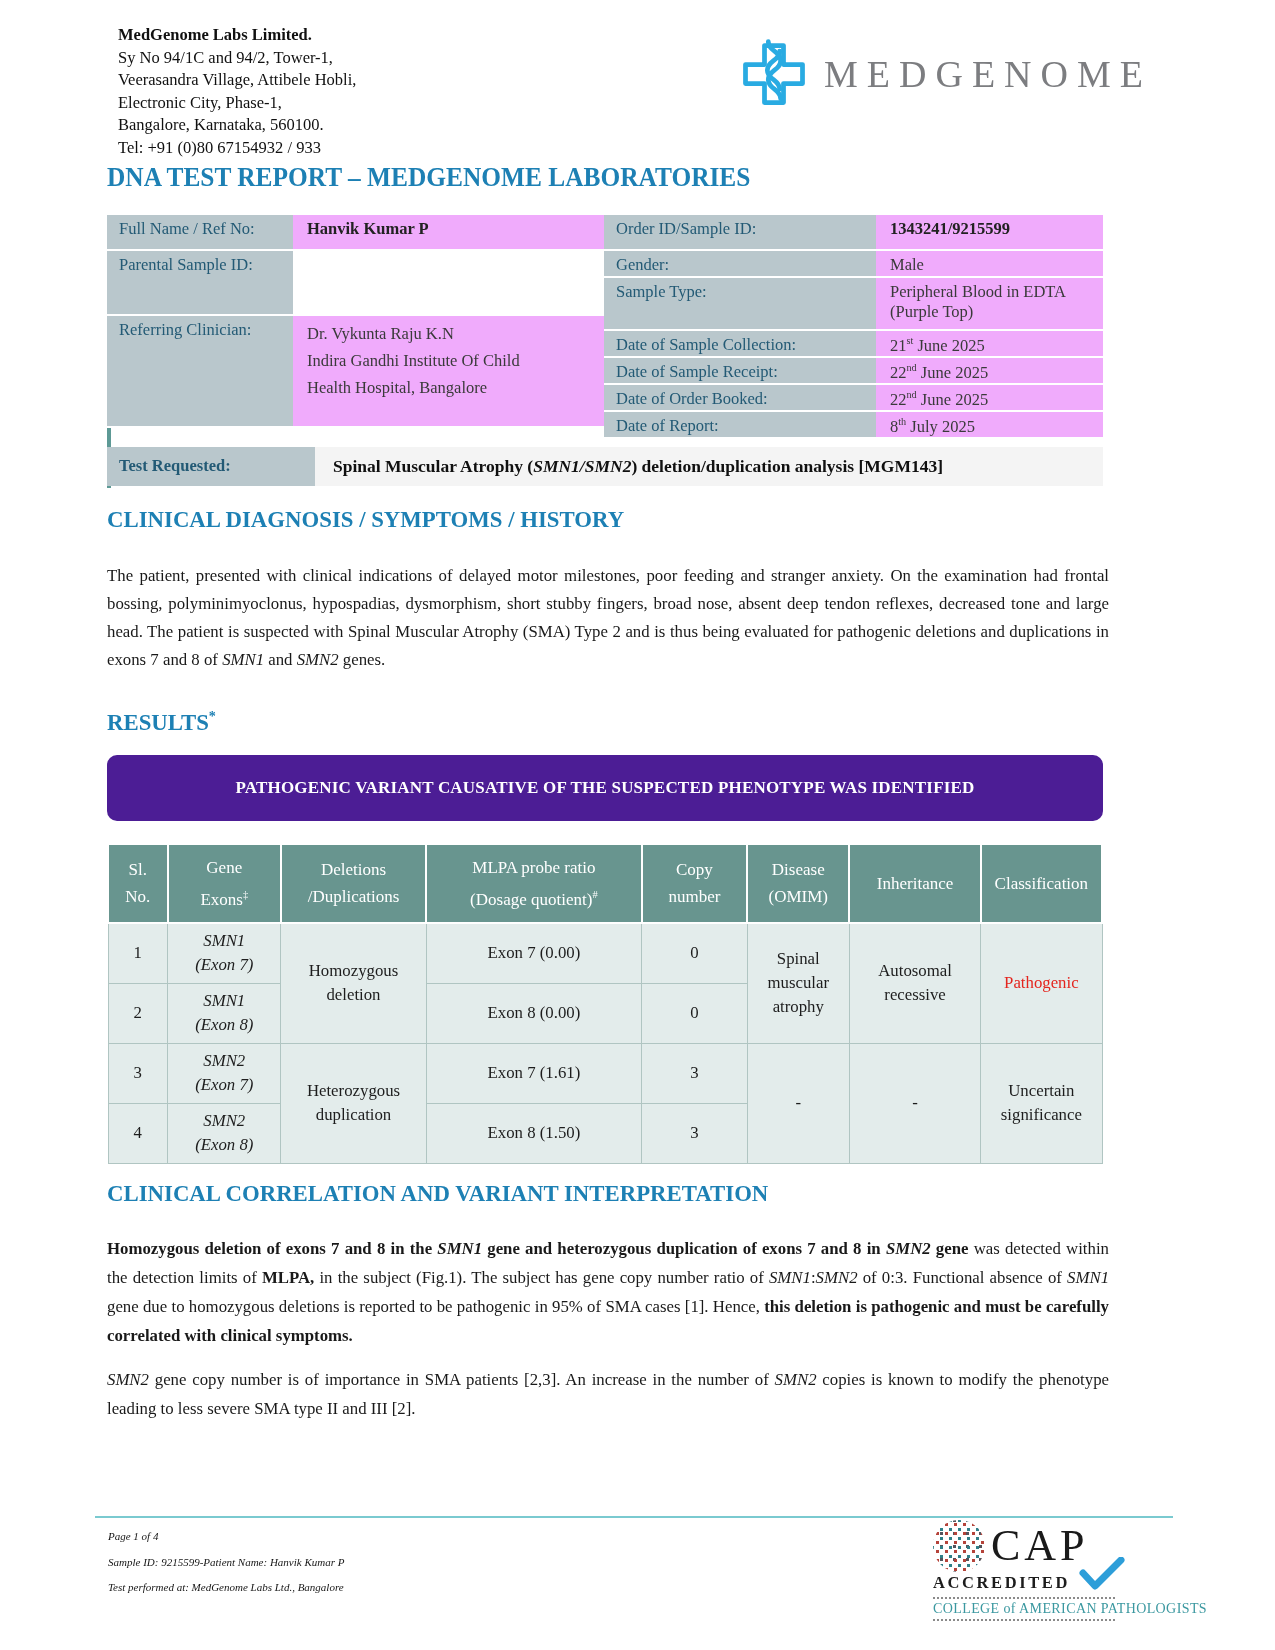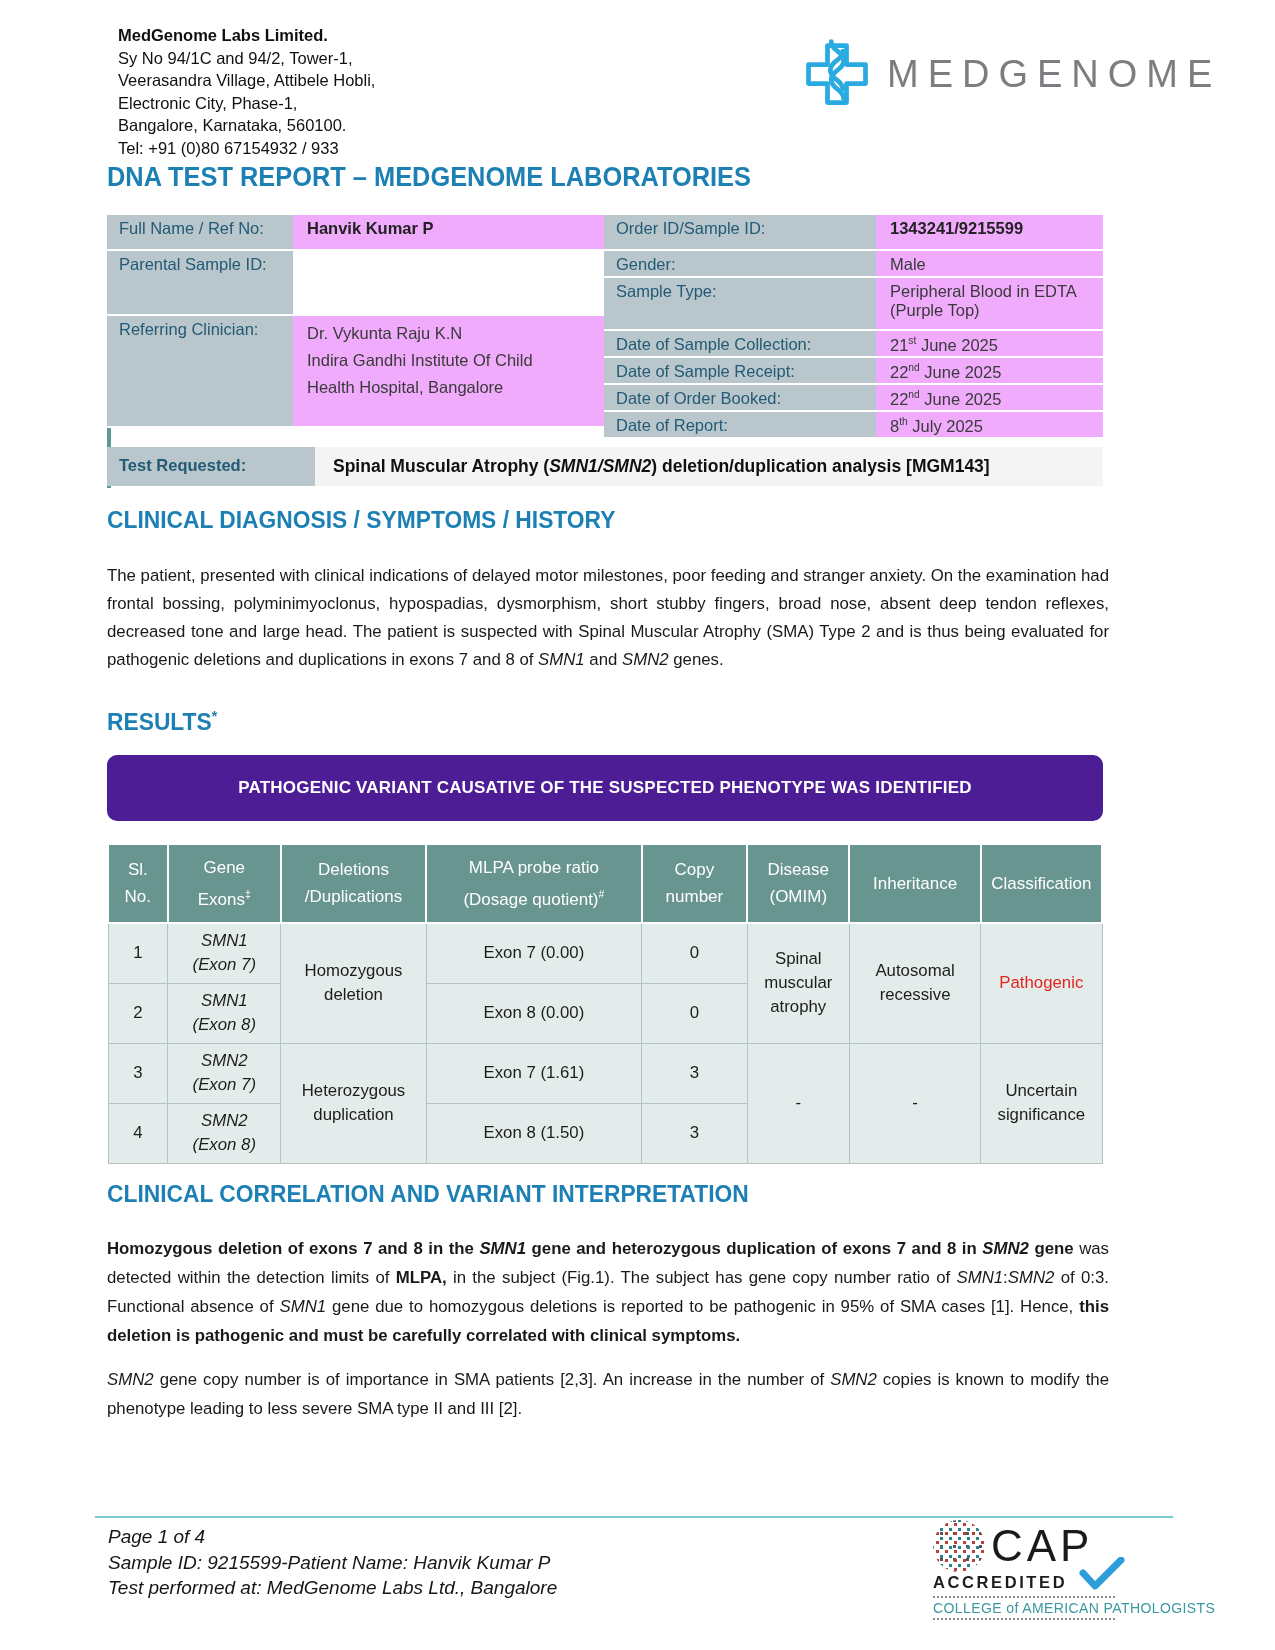--- a/index.html
+++ b/index.html
@@ -1,23 +1,23 @@
 <!DOCTYPE html>
 <html><head>
 <meta charset="utf-8">
 <style>
   html,body{margin:0;padding:0;background:#ffffff;}
   #page{position:relative;width:1275px;height:1650px;background:#fff;
-        font-family:Liberation Sans, sans-serif;color:#1c1c1c;overflow:hidden;}
+        font-family:Liberation Serif, serif;color:#1c1c1c;overflow:hidden;}
 
   
   .letterhead{position:absolute;left:118px;top:24px;font-size:16.5px;line-height:22.5px;color:#101010;}
   .letterhead .company{font-weight:bold;}
 
-  .logo{position:absolute;left:799px;top:36px;display:flex;align-items:center;gap:12px;}
+  .logo{position:absolute;left:736px;top:36px;display:flex;align-items:center;gap:12px;}
   .logo svg{width:76px;height:76px;display:block;}
   .logo-text{font-size:38px;color:#7c7d80;letter-spacing:9px;font-weight:400;}
 
   .title{position:absolute;left:107px;top:162px;margin:0;font-size:27px;font-weight:800;
          color:#1d80b4;transform:scaleX(0.94);transform-origin:left center;white-space:nowrap;letter-spacing:0;}
 
   
   .ptable{position:absolute;left:107px;top:215px;width:996px;display:flex;}
   .accent{position:absolute;width:4px;background:#5d9995;}
   #accent-left{left:107px;top:215px;height:273px;}
@@ -67,21 +67,21 @@
   .rtable{position:absolute;left:107px;top:843px;width:996px;border-collapse:collapse;table-layout:fixed;}
   .rtable th{background:#68958f;color:#fff;font-weight:400;font-size:17px;line-height:27px;
              border:2px solid #fff;padding:9px 4px;text-align:center;}
   .rtable td{background:#e3eceb;border:1px solid #b0c5c2;font-size:16.8px;line-height:24px;
              text-align:center;vertical-align:middle;height:55px;padding:2px 6px;color:#1d1d1d;}
   .rtable .gene-cell{font-style:italic;}
   .rtable .red{color:#e4251e;}
 
   
   .footer-line{position:absolute;left:95px;top:1516px;width:1078px;height:2px;background:#7acad0;}
-  .footer{position:absolute;left:108px;top:1524px;font-style:italic;font-size:19px;
+  .footer{position:absolute;left:108px;top:1524px;font-style:italic;font-size:11px;
           line-height:25.5px;color:#161616;}
 
   
   .cap{position:absolute;left:933px;top:1520px;width:182px;}
   .cap-top{display:flex;align-items:center;gap:6px;}
   .cap-dots{width:52px;height:52px;border-radius:50%;flex:0 0 auto;
     background-image:
       radial-gradient(circle, #b5433a 1.7px, transparent 1.9px),
       radial-gradient(circle, #2f7f88 1.7px, transparent 1.9px),
       radial-gradient(circle, #54545c 1.6px, transparent 1.8px);

